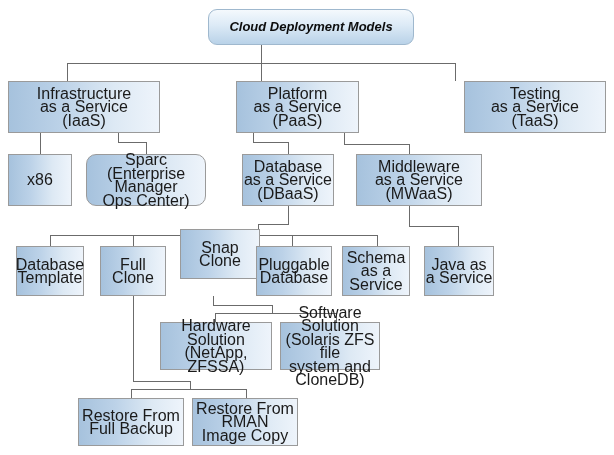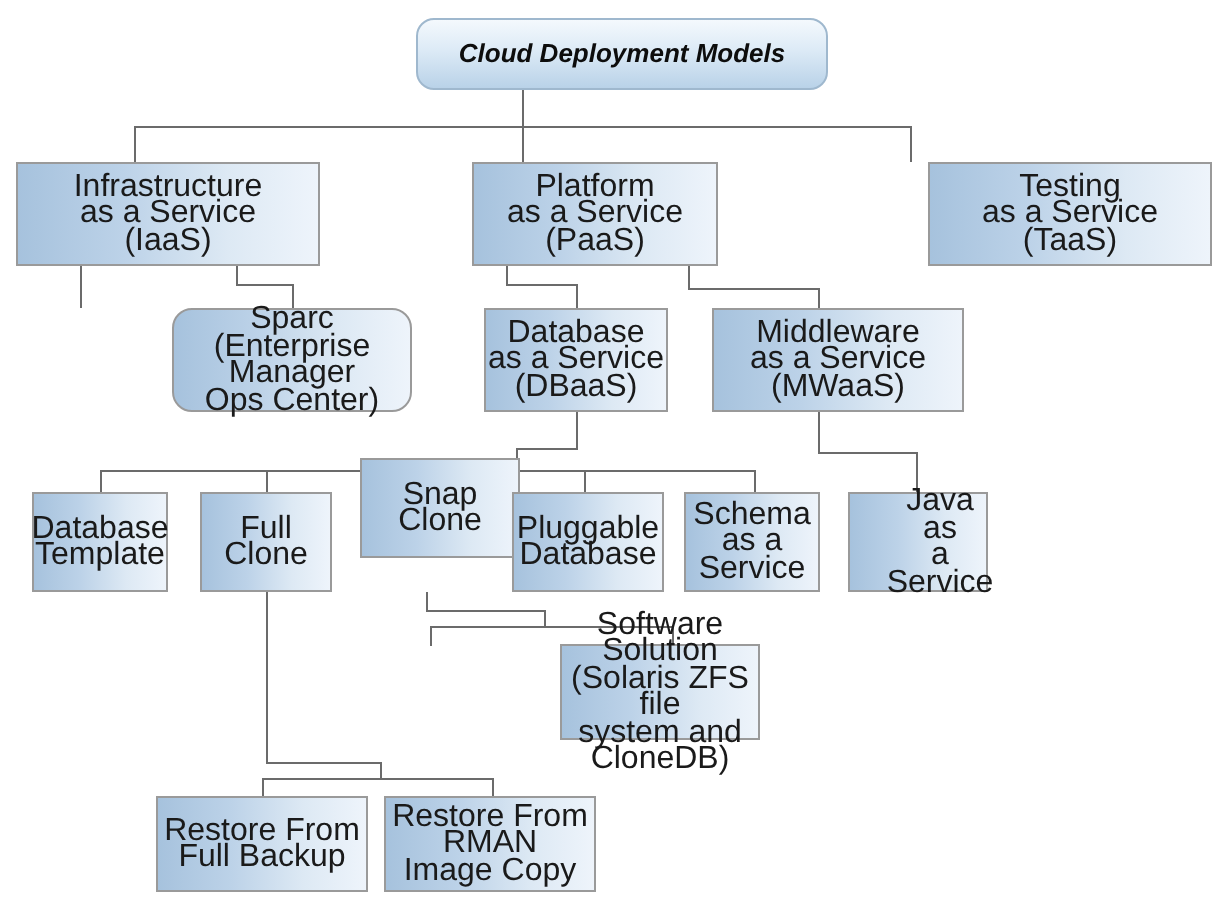--- a/index.html
+++ b/index.html
@@ -104,20 +104,21 @@
 (IaaS)</div>
 
   <div class="node" style="left:236px;top:81px;width:123px;height:52px;">Platform
 as a Service
 (PaaS)</div>
 
   <div class="node" style="left:464px;top:81px;width:142px;height:52px;">Testing
 as a Service
 (TaaS)</div>
 
+  <div class="node" style="left:8px;top:154px;width:64px;height:52px;">x86</div>
 
   <div class="node" style="left:86px;top:154px;width:120px;height:52px;border-radius:10px;">Sparc
 (Enterprise Manager
 Ops Center)</div>
 
   <div class="node" style="left:242px;top:154px;width:92px;height:52px;">Database
 as a Service
 (DBaaS)</div>
 
   <div class="node" style="left:356px;top:154px;width:126px;height:52px;">Middleware
@@ -133,23 +134,25 @@
   <div class="node" style="left:180px;top:229px;width:80px;height:50px;">Snap
 Clone</div>
 
   <div class="node" style="left:256px;top:246px;width:76px;height:50px;">Pluggable
 Database</div>
 
   <div class="node" style="left:342px;top:246px;width:68px;height:50px;">Schema
 as a
 Service</div>
 
-  <div class="node" style="left:424px;top:246px;width:70px;height:50px;padding-left:22px;">Java as
+  <div class="node" style="left:424px;top:246px;width:70px;height:50px;">Java as
 a Service</div>
 
+  <div class="node" style="left:160px;top:322px;width:112px;height:48px;">Hardware Solution
+(NetApp, ZFSSA)</div>
 
   <div class="node" style="left:280px;top:322px;width:100px;height:48px;">Software Solution
 (Solaris ZFS file
 system and CloneDB)</div>
 
   <div class="node" style="left:78px;top:398px;width:106px;height:48px;">Restore From
 Full Backup</div>
 
   <div class="node" style="left:192px;top:398px;width:106px;height:48px;">Restore From
 RMAN

